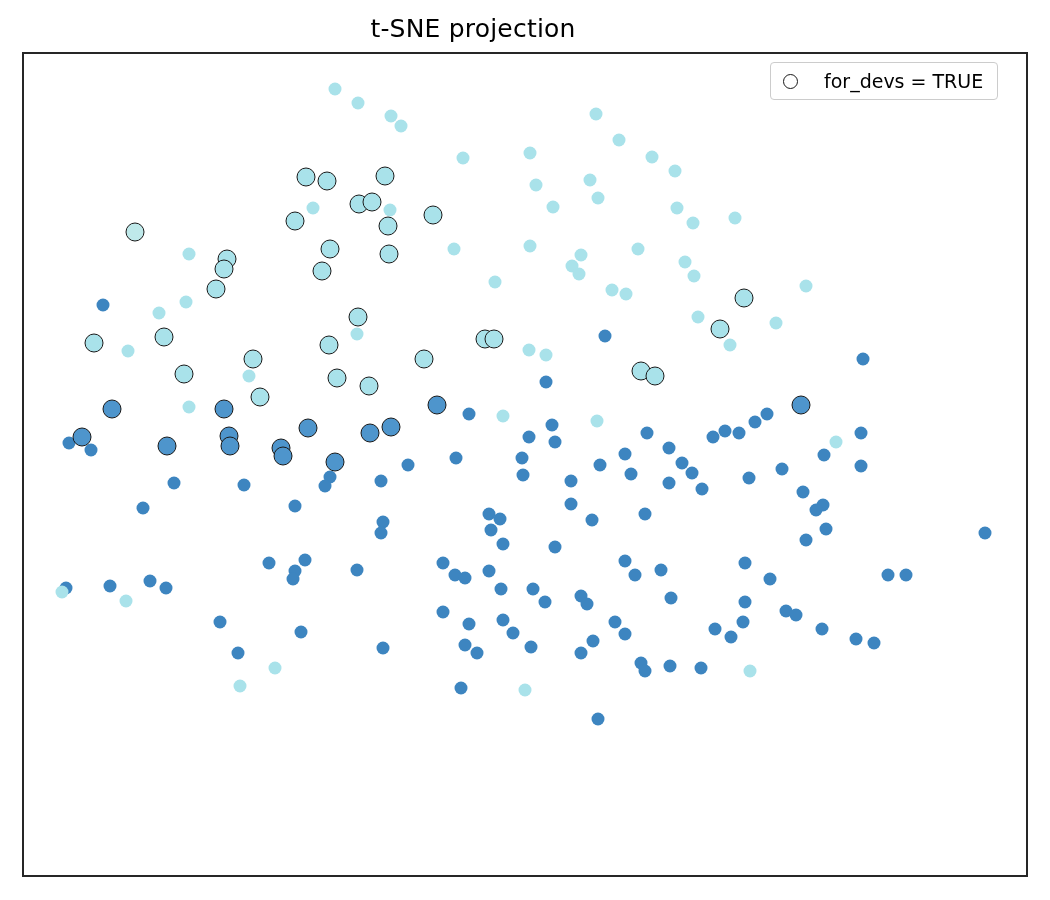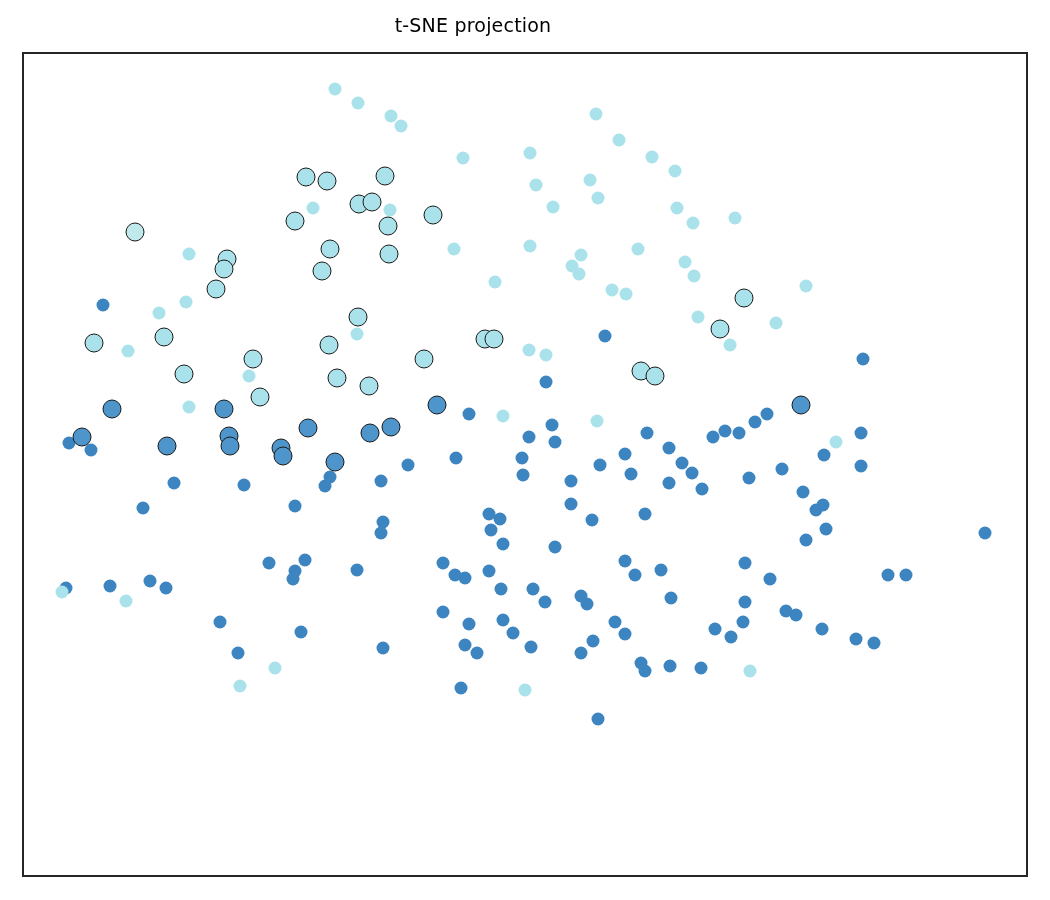--- a/index.html
+++ b/index.html
@@ -16,21 +16,21 @@
     height: 900px;
     background: #ffffff;
     overflow: hidden;
   }
   #chart-title {
     position: absolute;
     left: 0;
     top: 14px;
     width: 946px;
     text-align: center;
-    font-size: 19px;
+    font-size: 25px;
     color: #000000;
     letter-spacing: 0.2px;
     white-space: nowrap;
   }
   #plot-frame {
     position: absolute;
     left: 22px;
     top: 52px;
     width: 1006px;
     height: 825px;
@@ -299,14 +299,18 @@
         <div class="pt" style="width: 13px; height: 13px; background: rgb(61, 133, 192); left: 677.352px; top: 614.108px; z-index: 2;"></div>
         <div class="pt" style="width: 13px; height: 13px; background: rgb(169, 226, 234); left: 250.5px; top: 614.108px; z-index: 2;"></div>
         <div class="pt" style="width: 13px; height: 13px; background: rgb(169, 226, 234); left: 726.45px; top: 617.392px; z-index: 2;"></div>
         <div class="pt" style="width: 13px; height: 13px; background: rgb(169, 226, 234); left: 216.432px; top: 632.17px; z-index: 2;"></div>
         <div class="pt" style="width: 13px; height: 13px; background: rgb(61, 133, 192); left: 436.872px; top: 633.812px; z-index: 2;"></div>
         <div class="pt" style="width: 13px; height: 13px; background: rgb(169, 226, 234); left: 501px; top: 636.275px; z-index: 2;"></div>
         <div class="pt" style="width: 13px; height: 13px; background: rgb(61, 133, 192); left: 574.146px; top: 665.01px; z-index: 2;"></div>
       </div>
   </div>
 
+  <div id="legend-box">
+    <span id="legend-marker"></span>
+    <span id="legend-label">for_devs = TRUE</span>
+  </div>
 
 </div>
 
 </body></html>

